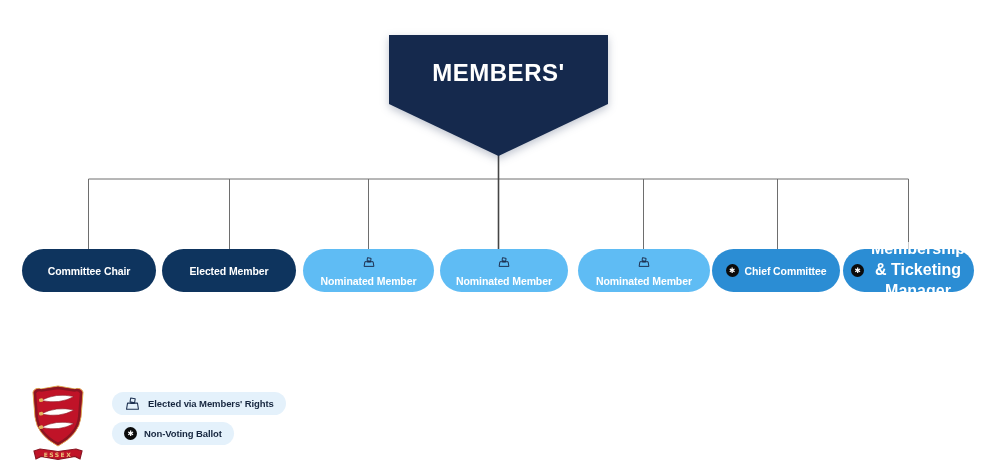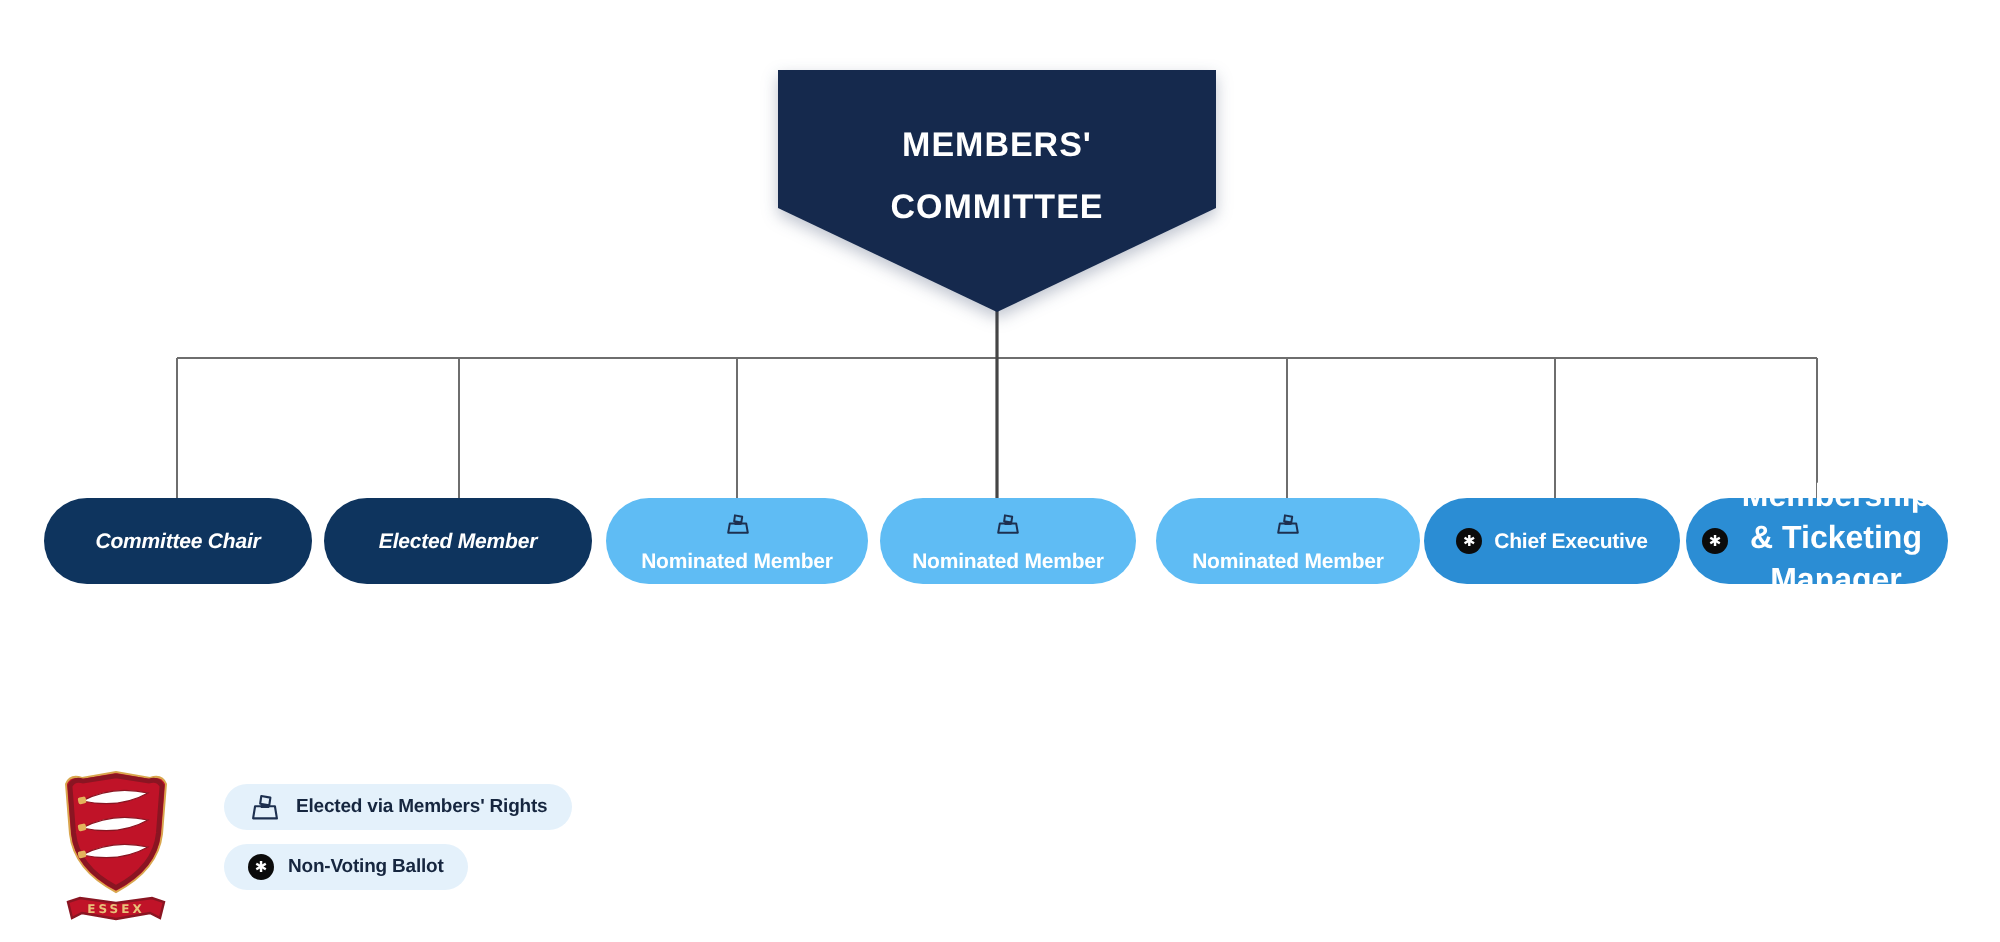--- a/index.html
+++ b/index.html
@@ -8,31 +8,31 @@
     font-family:"Liberation Sans","DejaVu Sans",sans-serif;
   }
   
   .banner-wrap{position:absolute;left:389px;top:35px;filter:drop-shadow(0 3px 4px rgba(20,40,80,.28));}
   .banner{
     width:219px;height:121px;background:#15294d;
     clip-path:polygon(0 0,100% 0,100% 57%,50% 100%,0 57%);
     display:flex;flex-direction:column;align-items:center;
     padding-top:22px;box-sizing:border-box;
   }
-  .banner-line{color:#ffffff;font-weight:700;font-size:17px;letter-spacing:.5px;line-height:31px;text-align:center;}
+  .banner-line{color:#ffffff;font-weight:700;font-size:24px;letter-spacing:.5px;line-height:31px;text-align:center;}
   
   .lines{position:absolute;left:0;top:0;}
   
   .pill{
     position:absolute;top:249px;height:43px;border-radius:22px;
     display:flex;align-items:center;justify-content:center;gap:6px;
     color:#ffffff;font-weight:700;font-size:10.5px;letter-spacing:-.1px;
     text-align:center;box-sizing:border-box;padding:0 8px;
   }
-  .pill.navy{background:#0e345e;font-style:italic;}
+  .pill.navy{background:#0e345e;}
   .pill.light{background:#5fbcf4;flex-direction:column;}
   .pill.med{background:#2b8dd4;}
   .pill-label{white-space:nowrap;}
   .pill-label.wrap{white-space:normal;max-width:98px;font-size:16px;line-height:1.3;letter-spacing:0;}
   .icon{flex:0 0 auto;display:flex;align-items:center;justify-content:center;}
   .asterisk-badge{
     width:13px;height:13px;border-radius:50%;background:#0b0b0b;color:#ffffff;
     font-size:7.5px;line-height:13px;text-align:center;font-weight:400;
     display:flex;align-items:center;justify-content:center;
   }
@@ -59,21 +59,20 @@
     <path d="M368.5 179 V249" stroke="#6e6e6e" stroke-width="1" fill="none"></path>
     <path d="M643.5 179 V249" stroke="#6e6e6e" stroke-width="1" fill="none"></path>
     <path d="M777.5 179 V249" stroke="#6e6e6e" stroke-width="1" fill="none"></path>
     <path d="M908.5 179 V249" stroke="#6e6e6e" stroke-width="1" fill="none"></path>
     <path d="M498.5 154 V249" stroke="#454545" stroke-width="1.6" fill="none"></path>
   </svg>
 
   <div class="banner-wrap">
     <div class="banner">
       <div class="banner-line">MEMBERS'</div>
-      <div class="banner-line">COMMITTEE</div>
     </div>
   </div>
 
   <div class="pill navy" style="left:22px;width:134px;">
     <span class="pill-label">Committee Chair</span>
   </div>
 
   <div class="pill navy" style="left:162px;width:134px;justify-content:center;">
     <span class="pill-label">Elected Member</span>
   </div>
@@ -106,21 +105,21 @@
         <path d="M9.4 4.6 L15.6 5.8 L14.8 10.8 L8.7 9.7 Z"></path>
         <path d="M5 11.5 H19 L20.4 19.5 H3.6 Z"></path>
         <path d="M9 11.5 H15" stroke-width="2.6"></path>
       </svg>
     </span>
     <span class="pill-label">Nominated Member</span>
   </div>
 
   <div class="pill med" style="left:712px;width:128px;">
     <span class="icon asterisk-badge">✱</span>
-    <span class="pill-label">Chief Executive</span>
+    <span class="pill-label">Chief Committee</span>
   </div>
 
   <div class="pill med" style="left:843px;width:131px;">
     <span class="icon asterisk-badge">✱</span>
     <span class="pill-label wrap">Membership &amp; Ticketing Manager</span>
   </div>
 
   <div class="legend-pill first">
     <span class="icon">
       <svg width="17" height="17" viewBox="0 0 24 24" fill="none" stroke="#1d3050" stroke-width="1.5" stroke-linejoin="round">

